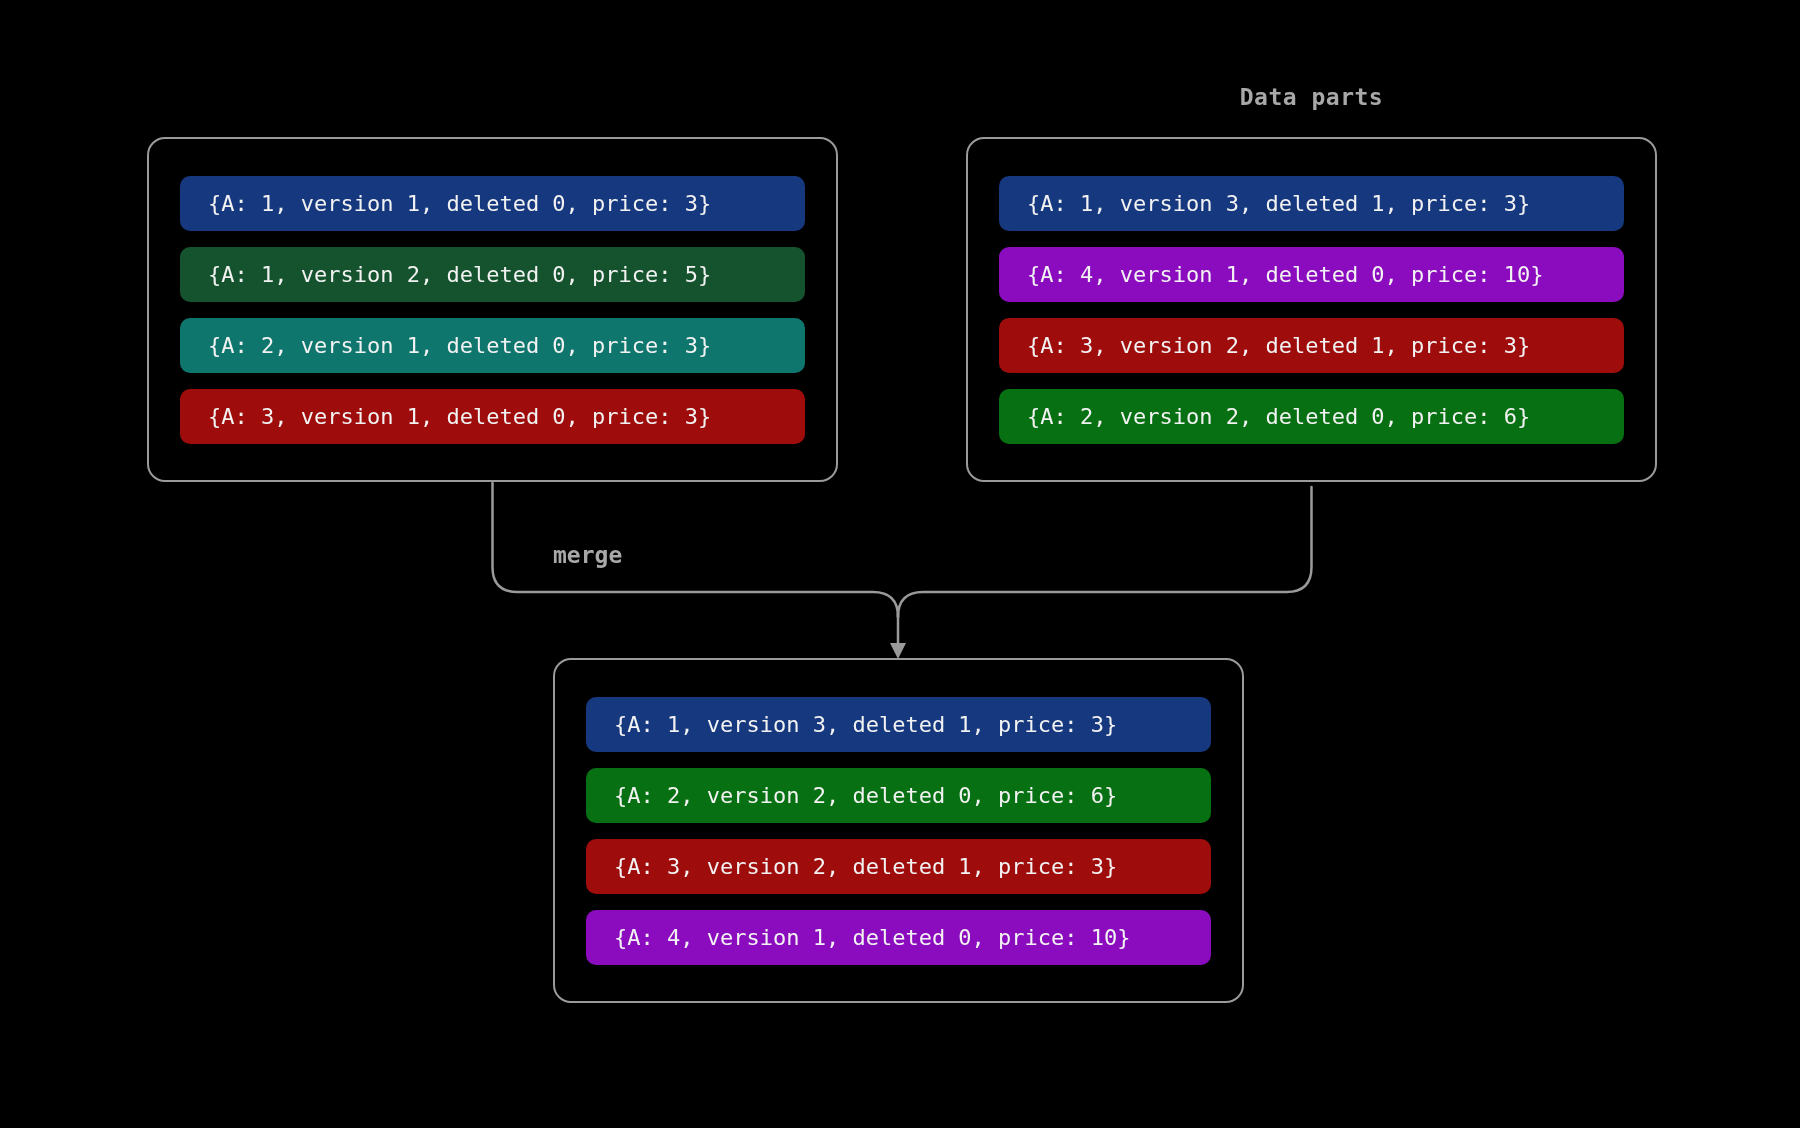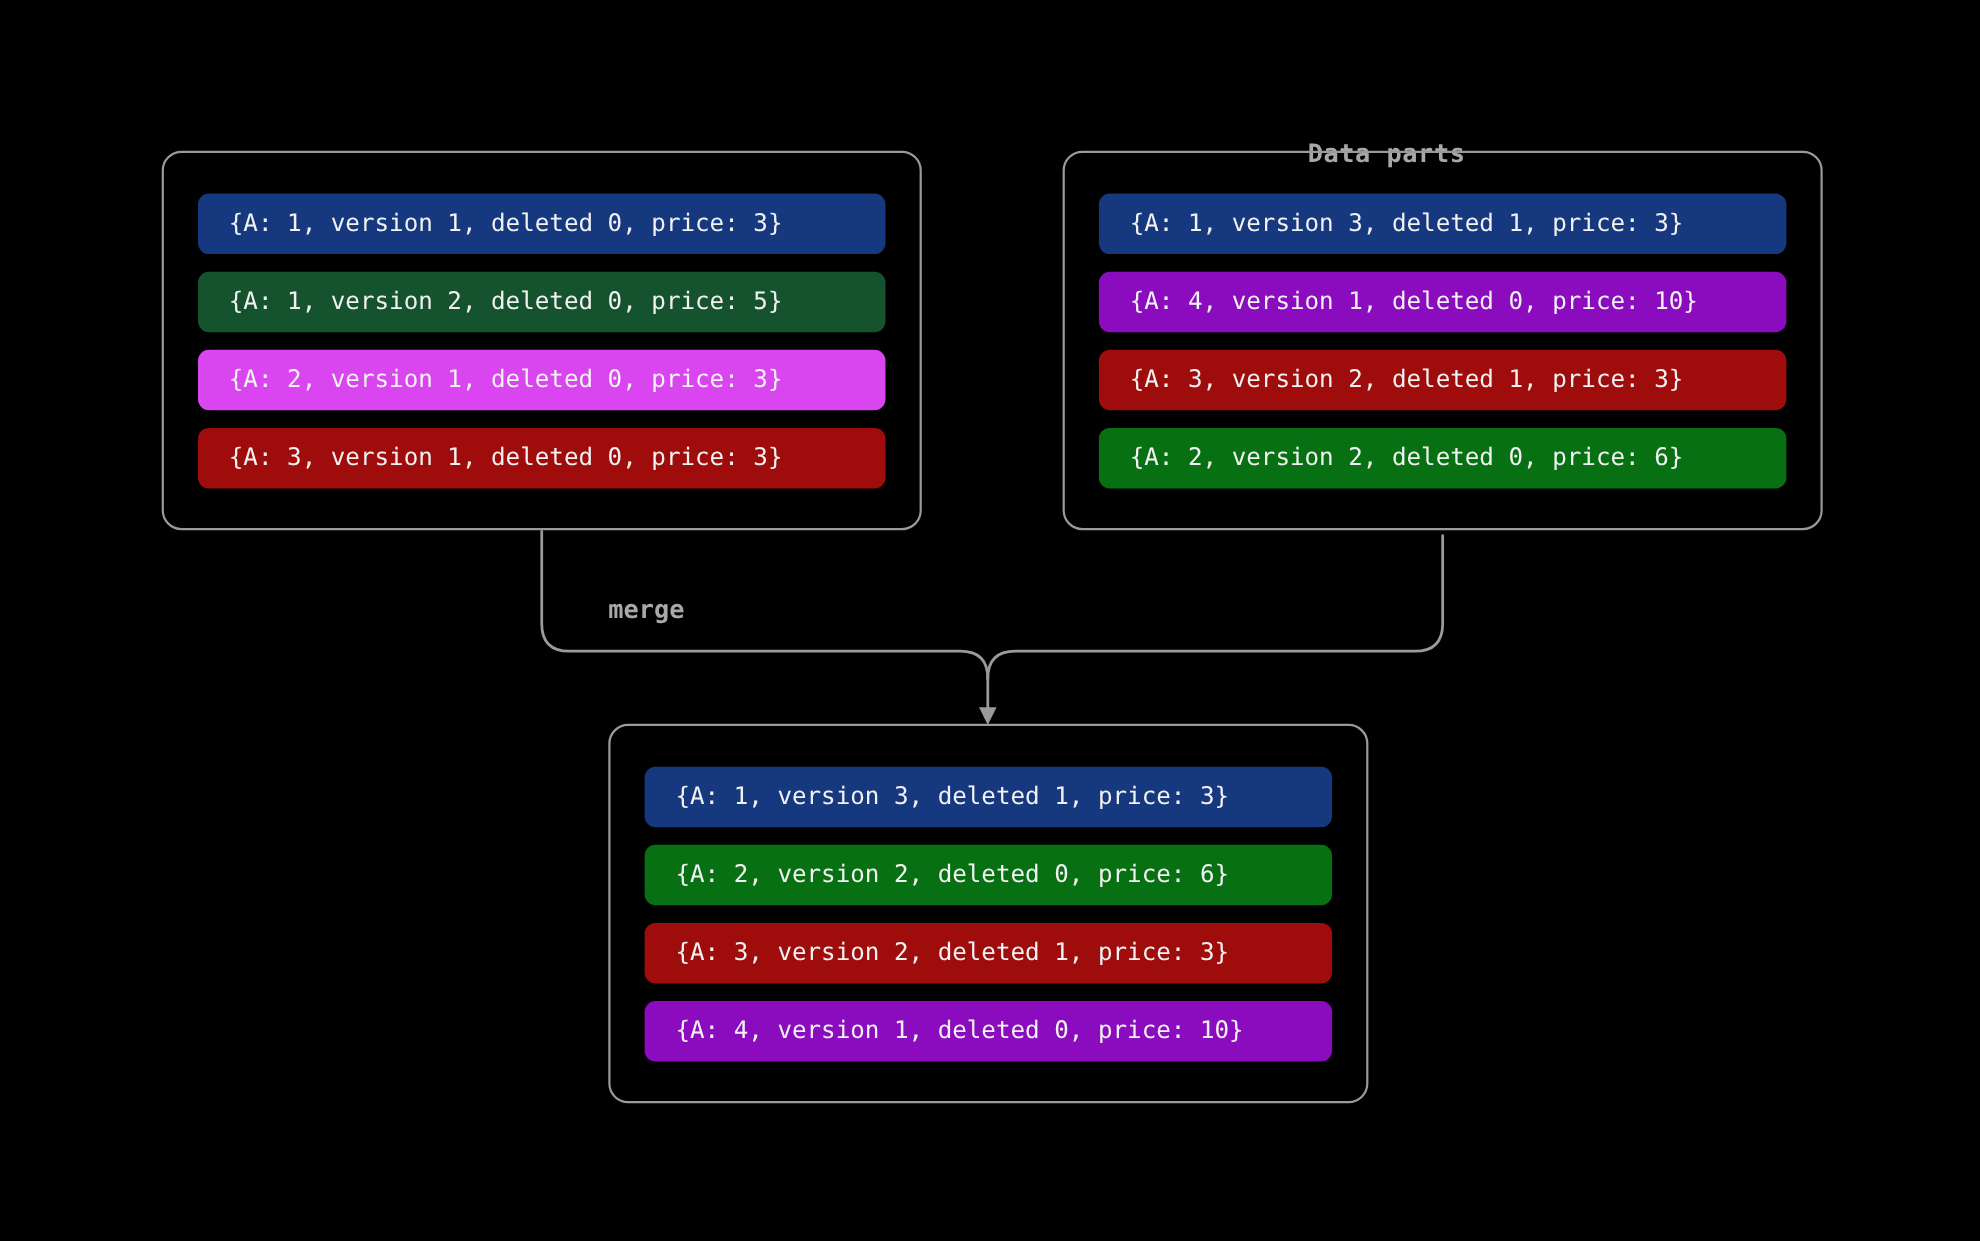--- a/index.html
+++ b/index.html
@@ -11,21 +11,21 @@
   .canvas{
     position:relative;width:1800px;height:1128px;background:var(--bg);
     font-family:"DejaVu Sans Mono","Liberation Mono",monospace;
     overflow:hidden;
   }
   .box-title{
     position:absolute;text-align:center;color:var(--title);
     font-size:23px;font-weight:700;letter-spacing:.5px;
   }
   .title-left{left:147px;top:84px;width:691px;}
-  .title-right{left:915px;top:84px;width:691px;margin-top:43px;}
+  .title-right{left:966px;top:84px;width:691px;}
   .group-box{
     position:absolute;width:691px;height:345px;
     border:2.5px solid var(--border);border-radius:18px;
     display:flex;flex-direction:column;justify-content:center;
     gap:16px;padding:32px 31px;background:transparent;
   }
   .box-left{left:147px;top:137px;}
   .box-right{left:966px;top:137px;}
   .box-merged{left:553px;top:658px;}
   .pill{
@@ -43,21 +43,21 @@
 </head>
 <body>
 
 <div class="canvas">
 
   <div class="box-title title-right">Data parts</div>
 
   <div class="group-box box-left">
     <div class="pill" style="background-color: rgb(22, 56, 126);">{A: 1, version 1, deleted 0, price: 3}</div>
     <div class="pill" style="background-color: #14532d;">{A: 1, version 2, deleted 0, price: 5}</div>
-    <div class="pill" style="background-color: #d946ef; padding-left: 28px;">{A: 2, version 1, deleted 0, price: 3}</div>
+    <div class="pill" style="background-color: #0f766e; padding-left: 28px;">{A: 2, version 1, deleted 0, price: 3}</div>
     <div class="pill" style="background-color: rgb(159, 12, 12);">{A: 3, version 1, deleted 0, price: 3}</div>
   </div>
 
   <div class="group-box box-right">
     <div class="pill" style="background-color: rgb(22, 56, 126);">{A: 1, version 3, deleted 1, price: 3}</div>
     <div class="pill" style="background-color: rgb(139, 12, 190);">{A: 4, version 1, deleted 0, price: 10}</div>
     <div class="pill" style="background-color: rgb(159, 12, 12);">{A: 3, version 2, deleted 1, price: 3}</div>
     <div class="pill" style="background-color: rgb(7, 112, 18);">{A: 2, version 2, deleted 0, price: 6}</div>
   </div>
 

